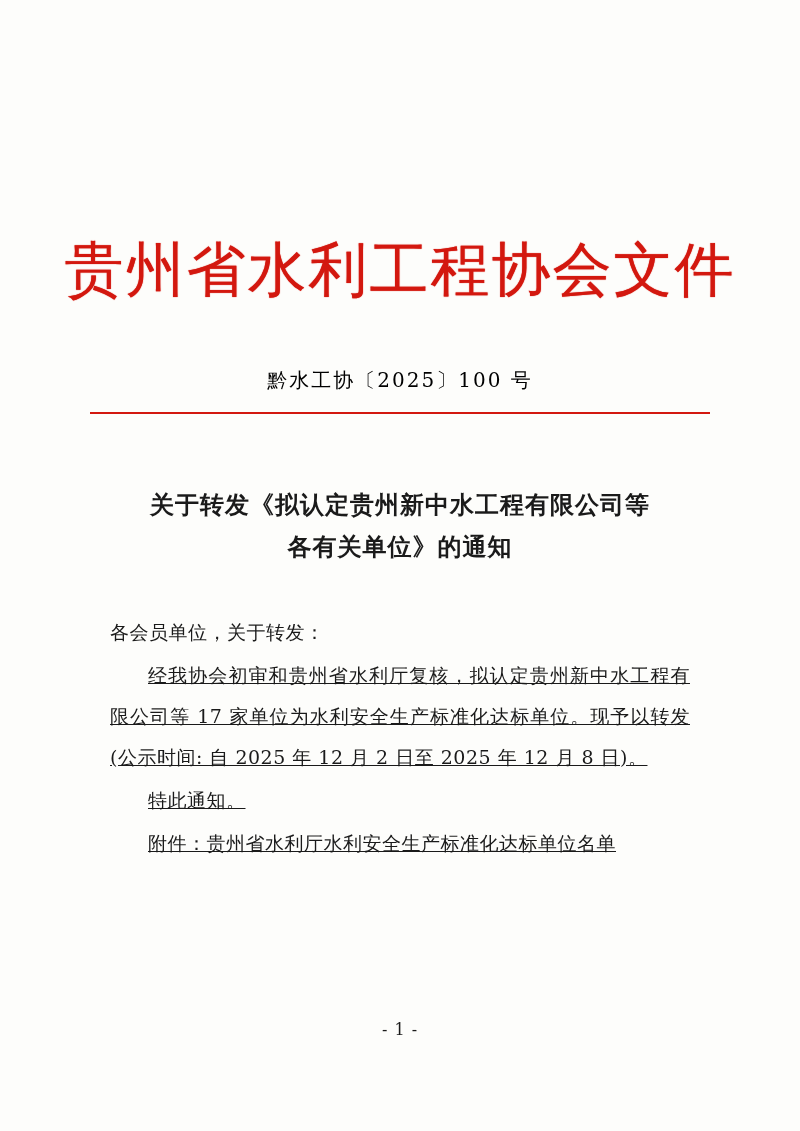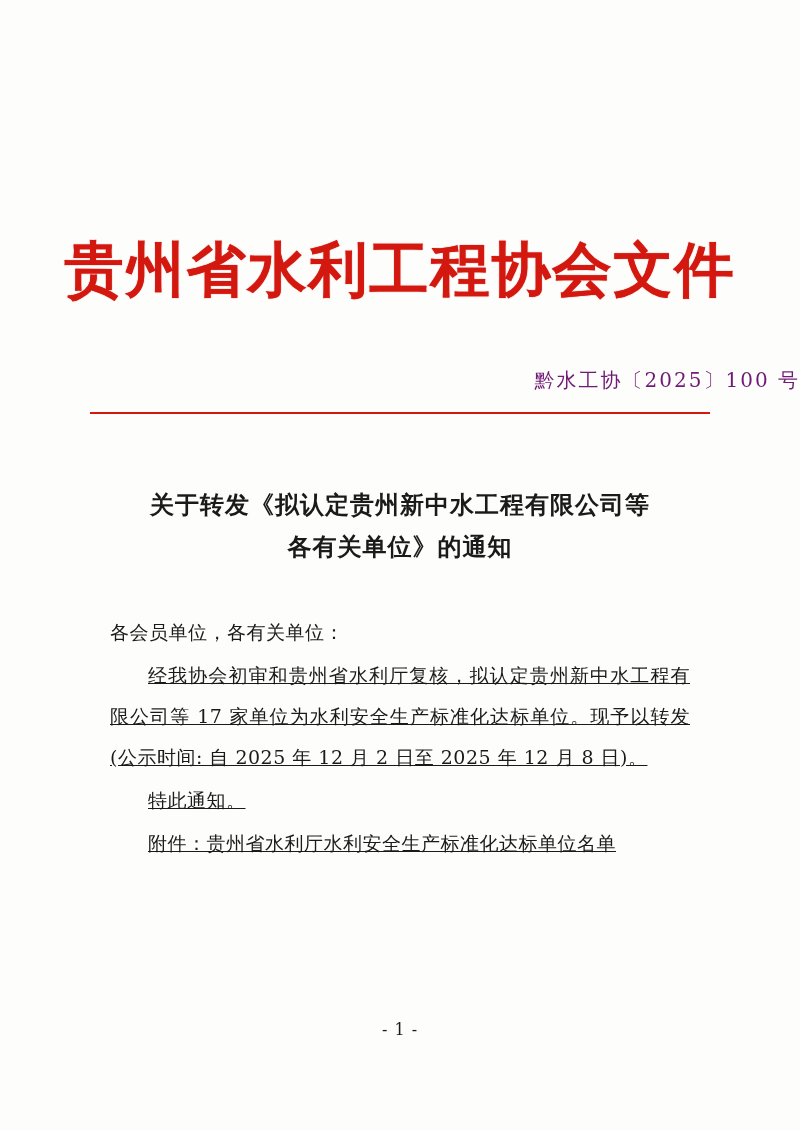--- a/index.html
+++ b/index.html
@@ -20,34 +20,33 @@
     inset: 0;
     background: #fdfdfb;
   }
   .doc-head {
     text-align: center;
     padding-top: 238px;
   }
   .org-title {
     color: #d3180f;
     font-family: "DejaVu Serif", "Liberation Serif", serif;
-    font-weight: 700;
+    font-weight: 400;
     font-size: 59px;
     letter-spacing: 2px;
     line-height: 1.1;
     white-space: nowrap;
     text-shadow: 0 0 1px #d3180f;
   }
   .doc-number {
     margin-top: 64px;
     font-size: 20px;
     letter-spacing: 2px;
     font-family: "DejaVu Serif", "Liberation Serif", serif;
-    color: #701a75;
-    text-align: right;
+    color: #000000;
   }
   .red-rule {
     margin: 18px auto 0 auto;
     width: 620px;
     height: 2.5px;
     background: #d3180f;
   }
   .doc-title {
     margin: 70px auto 0 auto;
     width: 580px;
@@ -95,21 +94,21 @@
 
     <div class="red-rule"></div>
   </div>
 
   <div class="doc-title">
     <div>关于转发《拟认定贵州新中水工程有限公司等</div>
     <div>各有关单位》的通知</div>
   </div>
 
   <div class="body-text">
-    <p class="para">各会员单位，各有关单位：</p>
+    <p class="para">各会员单位，关于转发：</p>
 
     <p class="para indent">经我协会初审和贵州省水利厅复核，拟认定贵州新中水工程有限公司等 17 家单位为水利安全生产标准化达标单位。现予以转发 (公示时间: 自 2025 年 12 月 2 日至 2025 年 12 月 8 日)。</p>
 
     <p class="para indent">特此通知。</p>
 
     <p class="para indent">附件：贵州省水利厅水利安全生产标准化达标单位名单</p>
   </div>
 
   <div class="page-number">- 1 -</div>
 

